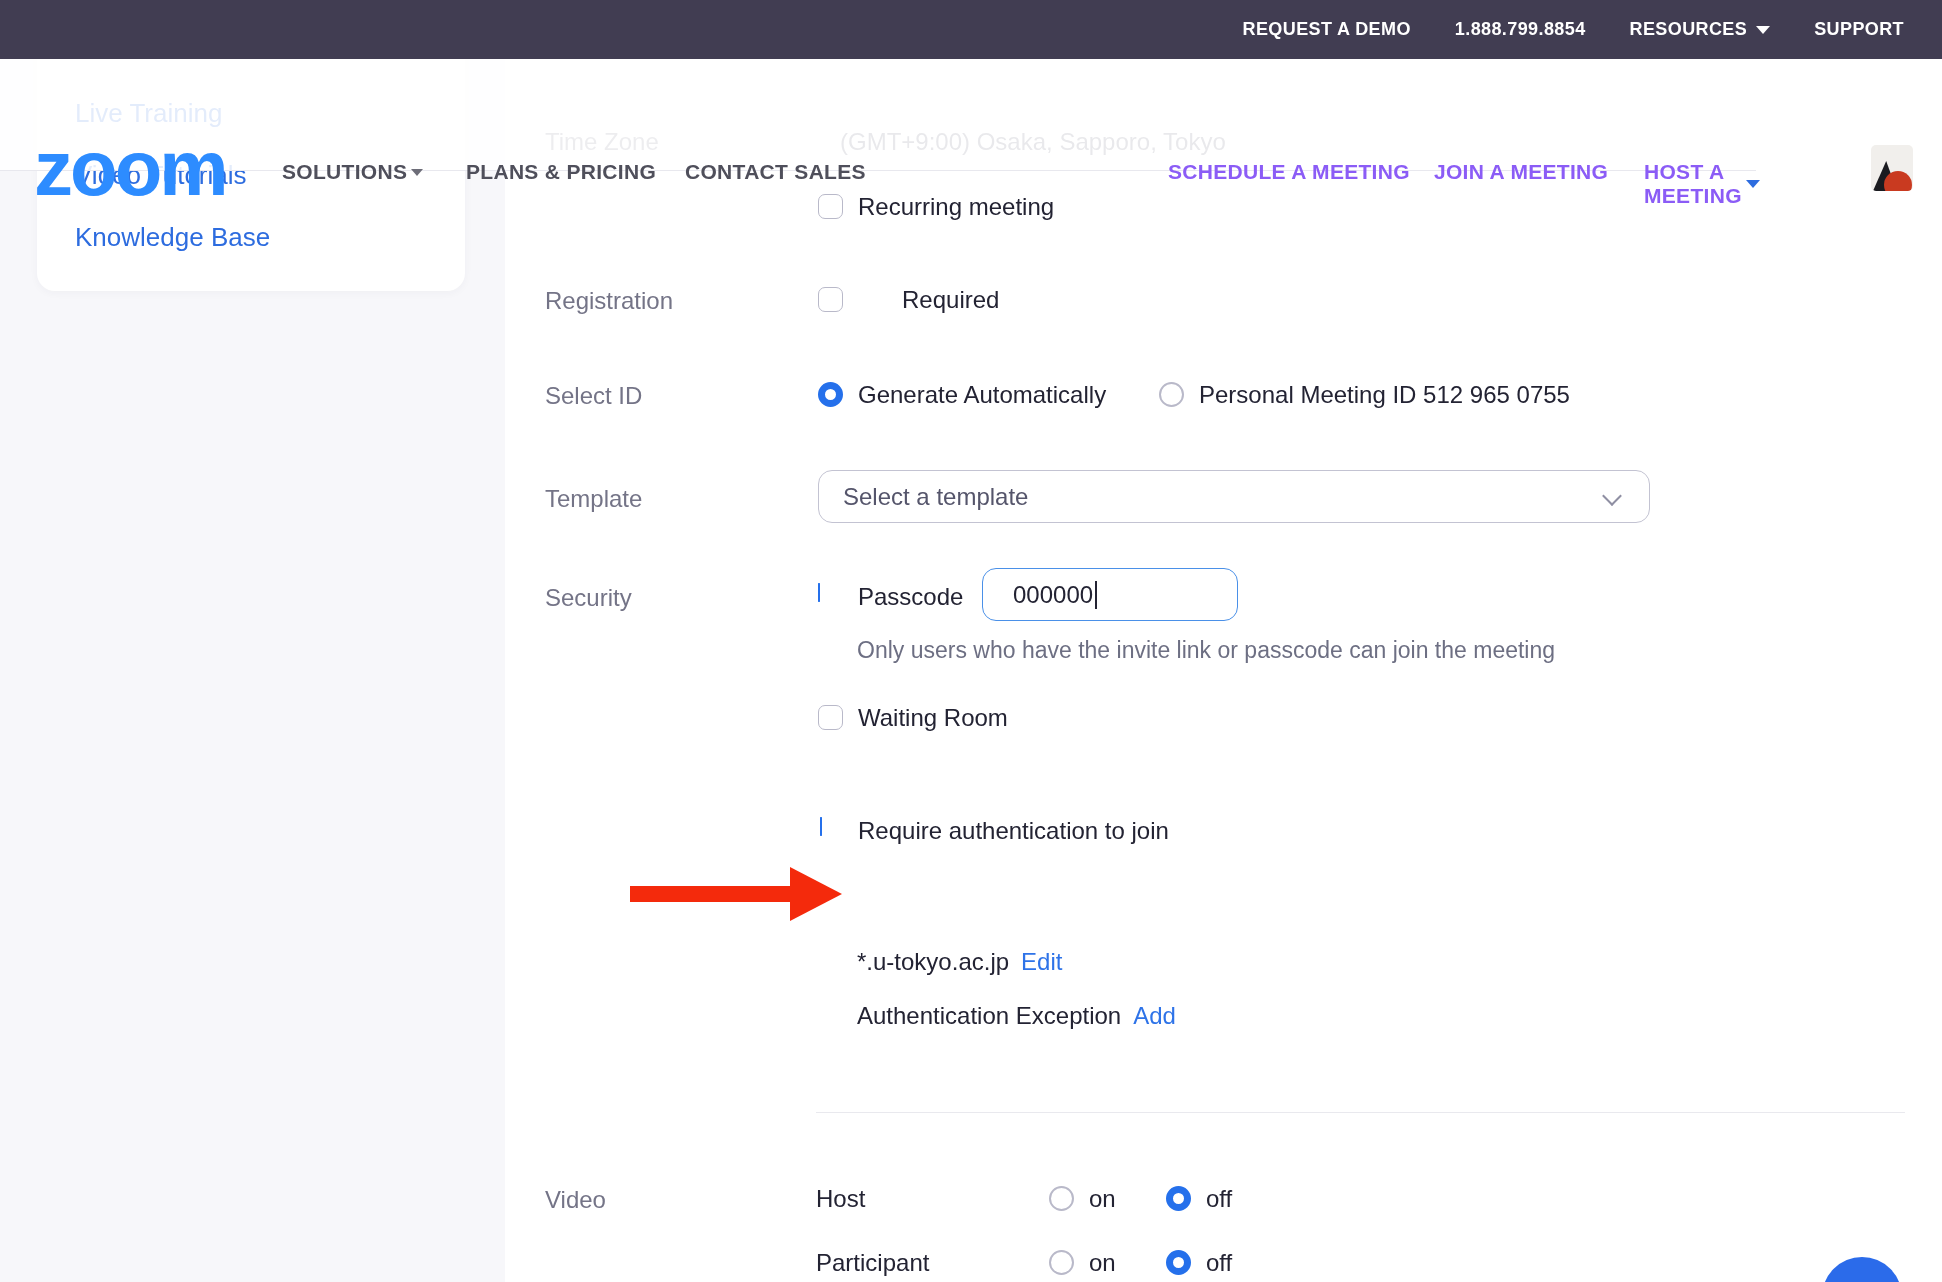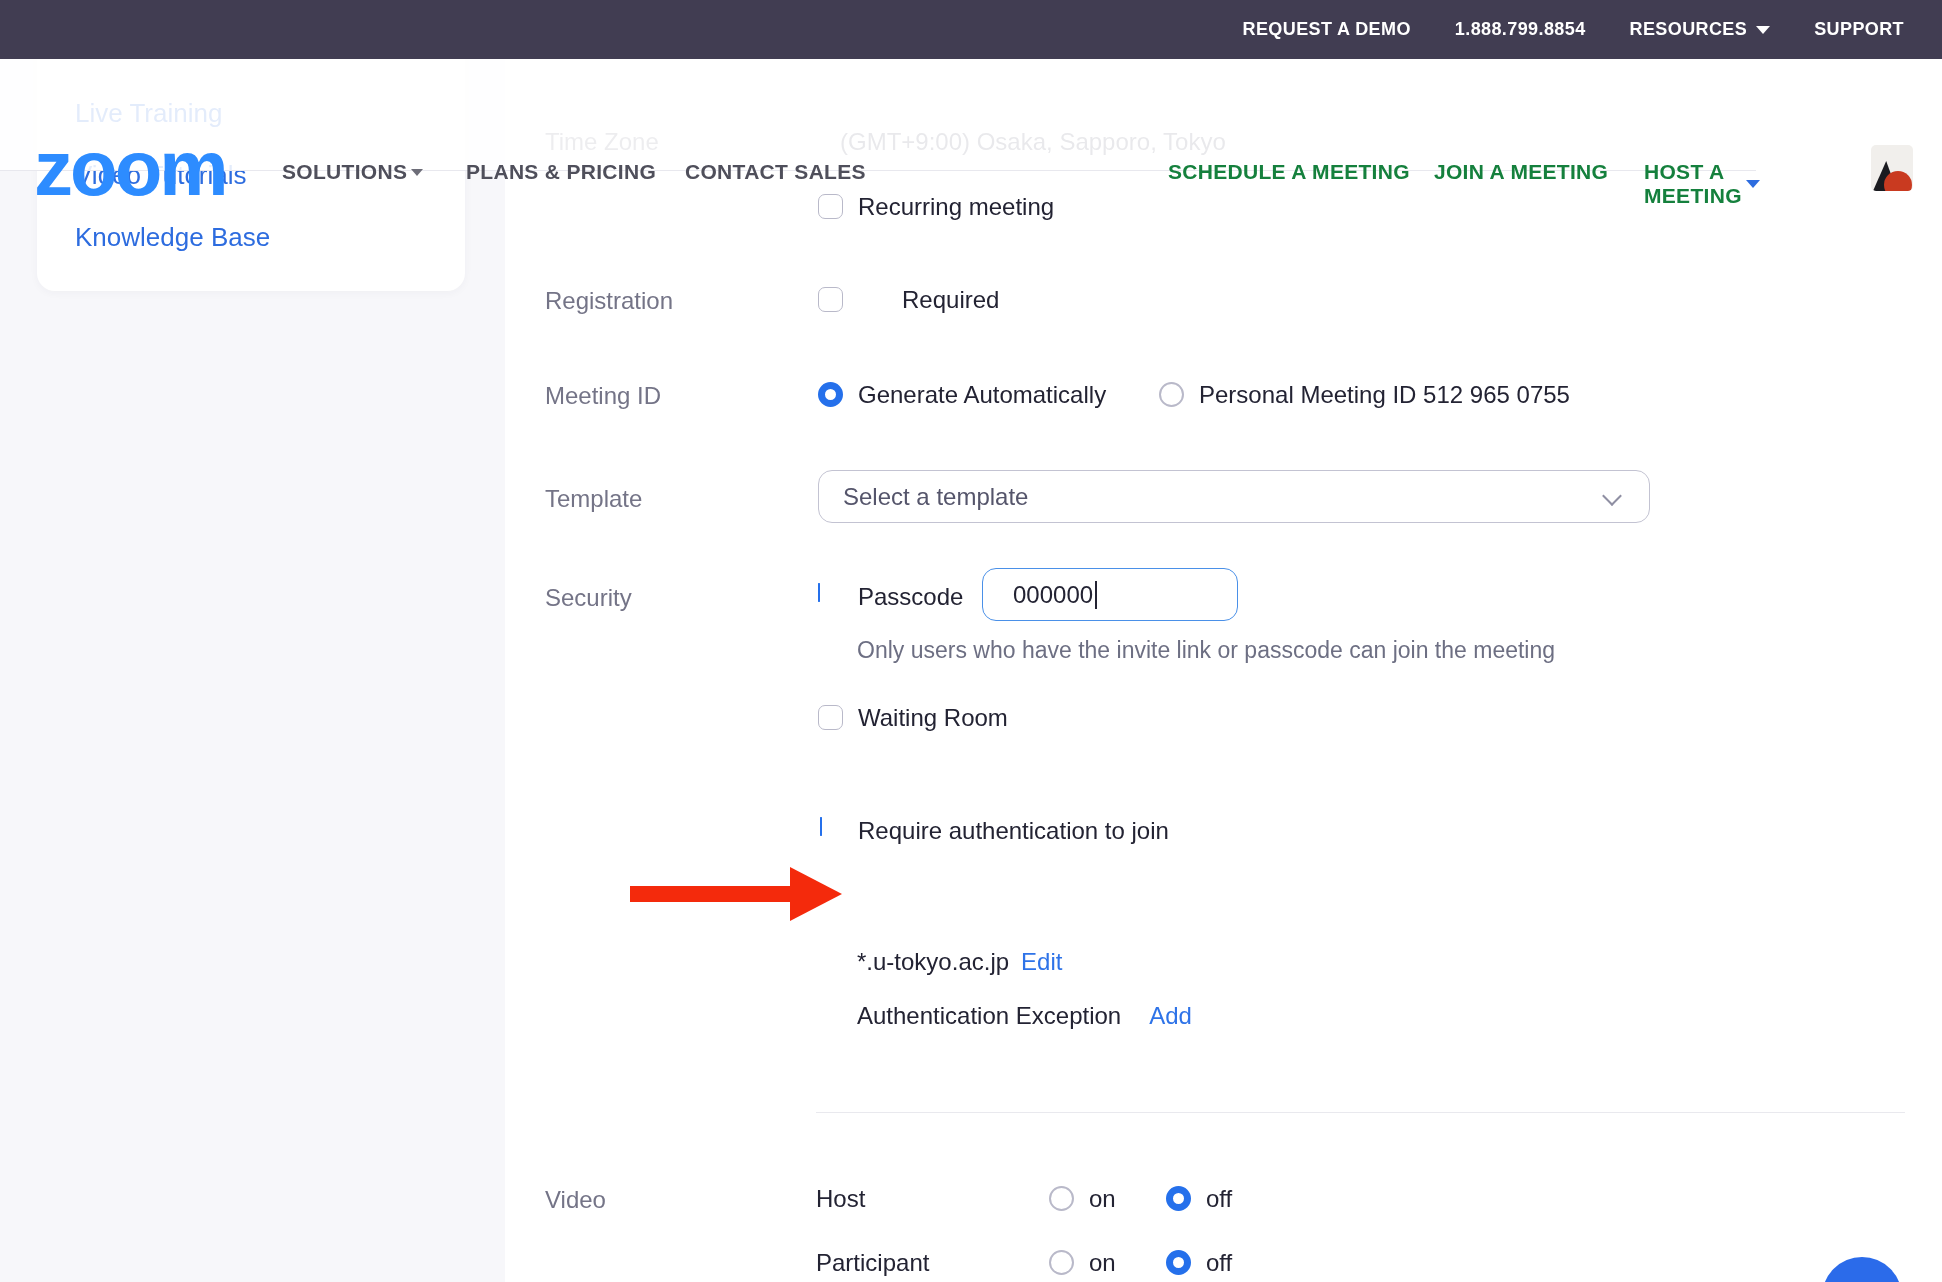--- a/index.html
+++ b/index.html
@@ -11,21 +11,21 @@
   .topbar{left:0;top:0;width:1942px;height:59px;background:#413d52;z-index:60;
           display:flex;align-items:center;justify-content:flex-end;column-gap:44px;padding-right:38px;box-sizing:border-box;}
   .topbar .titem{color:#ffffff;font-size:18px;font-weight:700;letter-spacing:.4px;display:flex;align-items:center;gap:9px;cursor:pointer;}
   .caret{width:0;height:0;border-left:7px solid transparent;border-right:7px solid transparent;border-top:8px solid currentColor;display:inline-block;}
 
   
   .navbar{left:0;top:59px;width:1756px;height:111px;background:rgba(255,255,255,.87);
           border-bottom:1px solid #e8e8ee;z-index:50;}
   .logo{left:34px;top:70px;font-size:78px;font-weight:800;letter-spacing:-3px;color:#2D8CFF;line-height:1;}
   .navlink{top:101px;font-size:21px;font-weight:600;color:#4f4f5b;letter-spacing:.3px;cursor:pointer;display:flex;align-items:center;gap:4px;}
-  .navlink.blue{color:#15803d;font-weight:700;}
+  .navlink.blue{color:#8b5cf6;font-weight:700;}
   .avatar{left:1871px;top:86px;width:42px;height:46px;border-radius:5px;background:#f1efec;overflow:hidden;}
   .avatar .mt1{position:absolute;left:2px;bottom:0;width:24px;height:30px;background:#1b1b20;
                clip-path:polygon(0 100%,55% 0,100% 100%);}
   .avatar .mt2{position:absolute;right:1px;bottom:-8px;width:28px;height:28px;border-radius:50%;background:#c93a20;}
 
   
   .siderail{left:0;top:0;width:505px;height:1282px;background:#f7f7fa;z-index:5;}
   .sidecard{position:absolute;left:37px;top:28px;width:428px;height:263px;background:#ffffff;border-radius:18px;
             box-shadow:0 2px 8px rgba(40,40,70,.04);}
   .sideitem{position:absolute;left:38px;font-size:26px;color:#2d6cdf;cursor:pointer;white-space:nowrap;}
@@ -76,21 +76,21 @@
     
     <span class="abs cb" style="left:818px;top:194px;"></span>
     <span class="abs ftext" style="left:858px;top:193px;">Recurring meeting</span>
 
     
     <span class="abs flabel" style="left:545px;top:287px;">Registration</span>
     <span class="abs cb" style="left:818px;top:287px;"></span>
     <span class="abs ftext" style="left:858px;top:286px;margin-left:44px;">Required</span>
 
     
-    <span class="abs flabel" style="left:545px;top:382px;">Meeting ID</span>
+    <span class="abs flabel" style="left:545px;top:382px;">Select ID</span>
     <span class="abs radio sel" style="left:818px;top:382px;"></span>
     <span class="abs ftext" style="left:858px;top:381px;">Generate Automatically</span>
     <span class="abs radio" style="left:1159px;top:382px;"></span>
     <span class="abs ftext" style="left:1199px;top:381px;">Personal Meeting ID 512 965 0755</span>
 
     
     <span class="abs flabel" style="left:545px;top:485px;">Template</span>
     <div class="abs select" style="left:818px;top:470px;width:832px;">
       <span class="stext" style="color:#55556b;">Select a template</span>
       <span class="chev" style="right:30px;top:18px;"></span>
@@ -115,21 +115,21 @@
     
     <div class="abs arrow-shaft"></div>
     <div class="abs arrow-head"></div>
 
     
 
     <div class="abs" style="left:857px;top:948px;display:flex;gap:12px;">
       <span class="ftext">*.u-tokyo.ac.jp</span>
       <span class="ftext link">Edit</span>
     </div>
-    <div class="abs" style="left:857px;top:1002px;display:flex;gap:28px;align-items:flex-end;">
+    <div class="abs" style="left:857px;top:1002px;display:flex;gap:12px;align-items:flex-end;">
       <span class="ftext">Authentication Exception</span>
       <span class="ftext link">Add</span>
     </div>
 
     <div class="abs divider"></div>
 
     
     <span class="abs flabel" style="left:545px;top:1186px;">Video</span>
     <span class="abs ftext" style="left:816px;top:1185px;">Host</span>
     <span class="abs radio" style="left:1049px;top:1186px;"></span>

